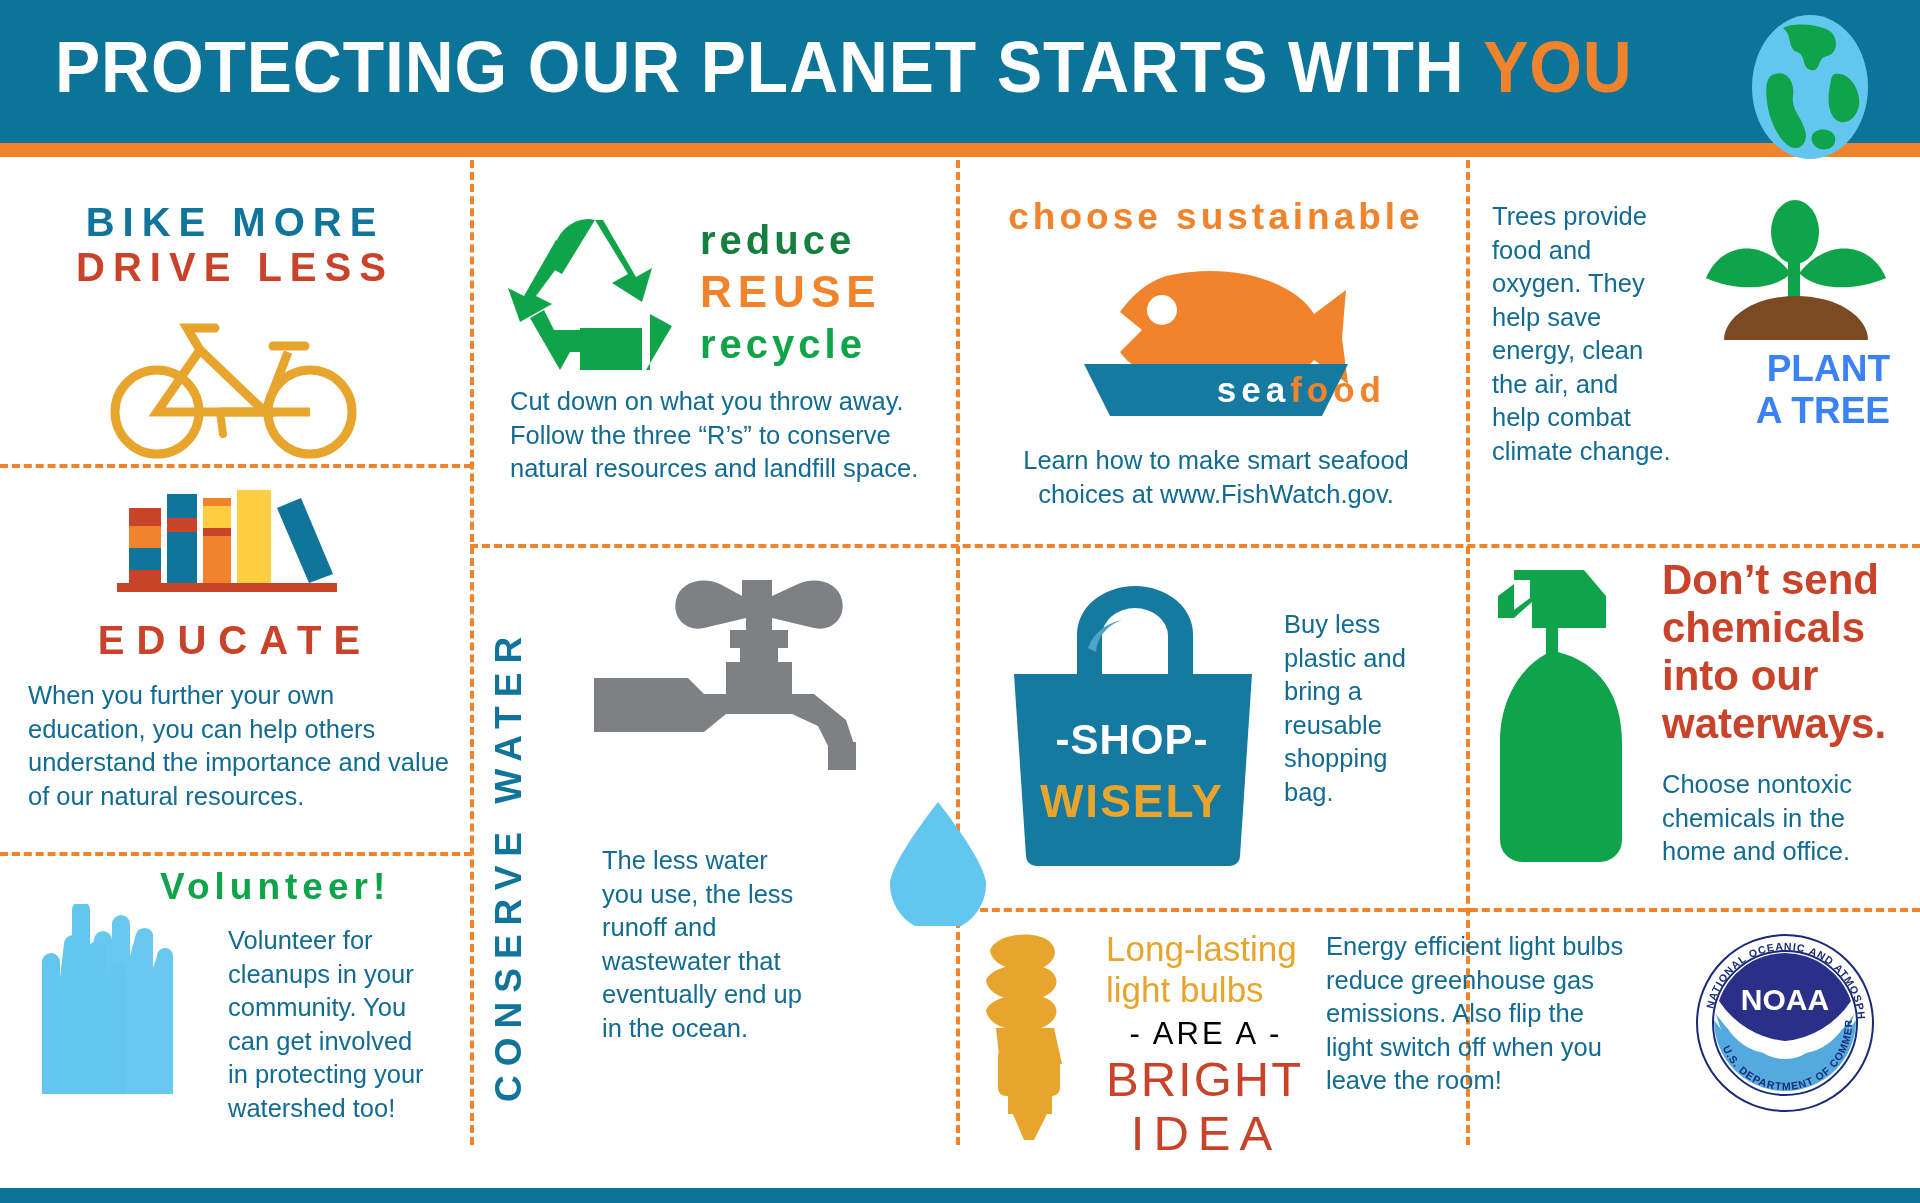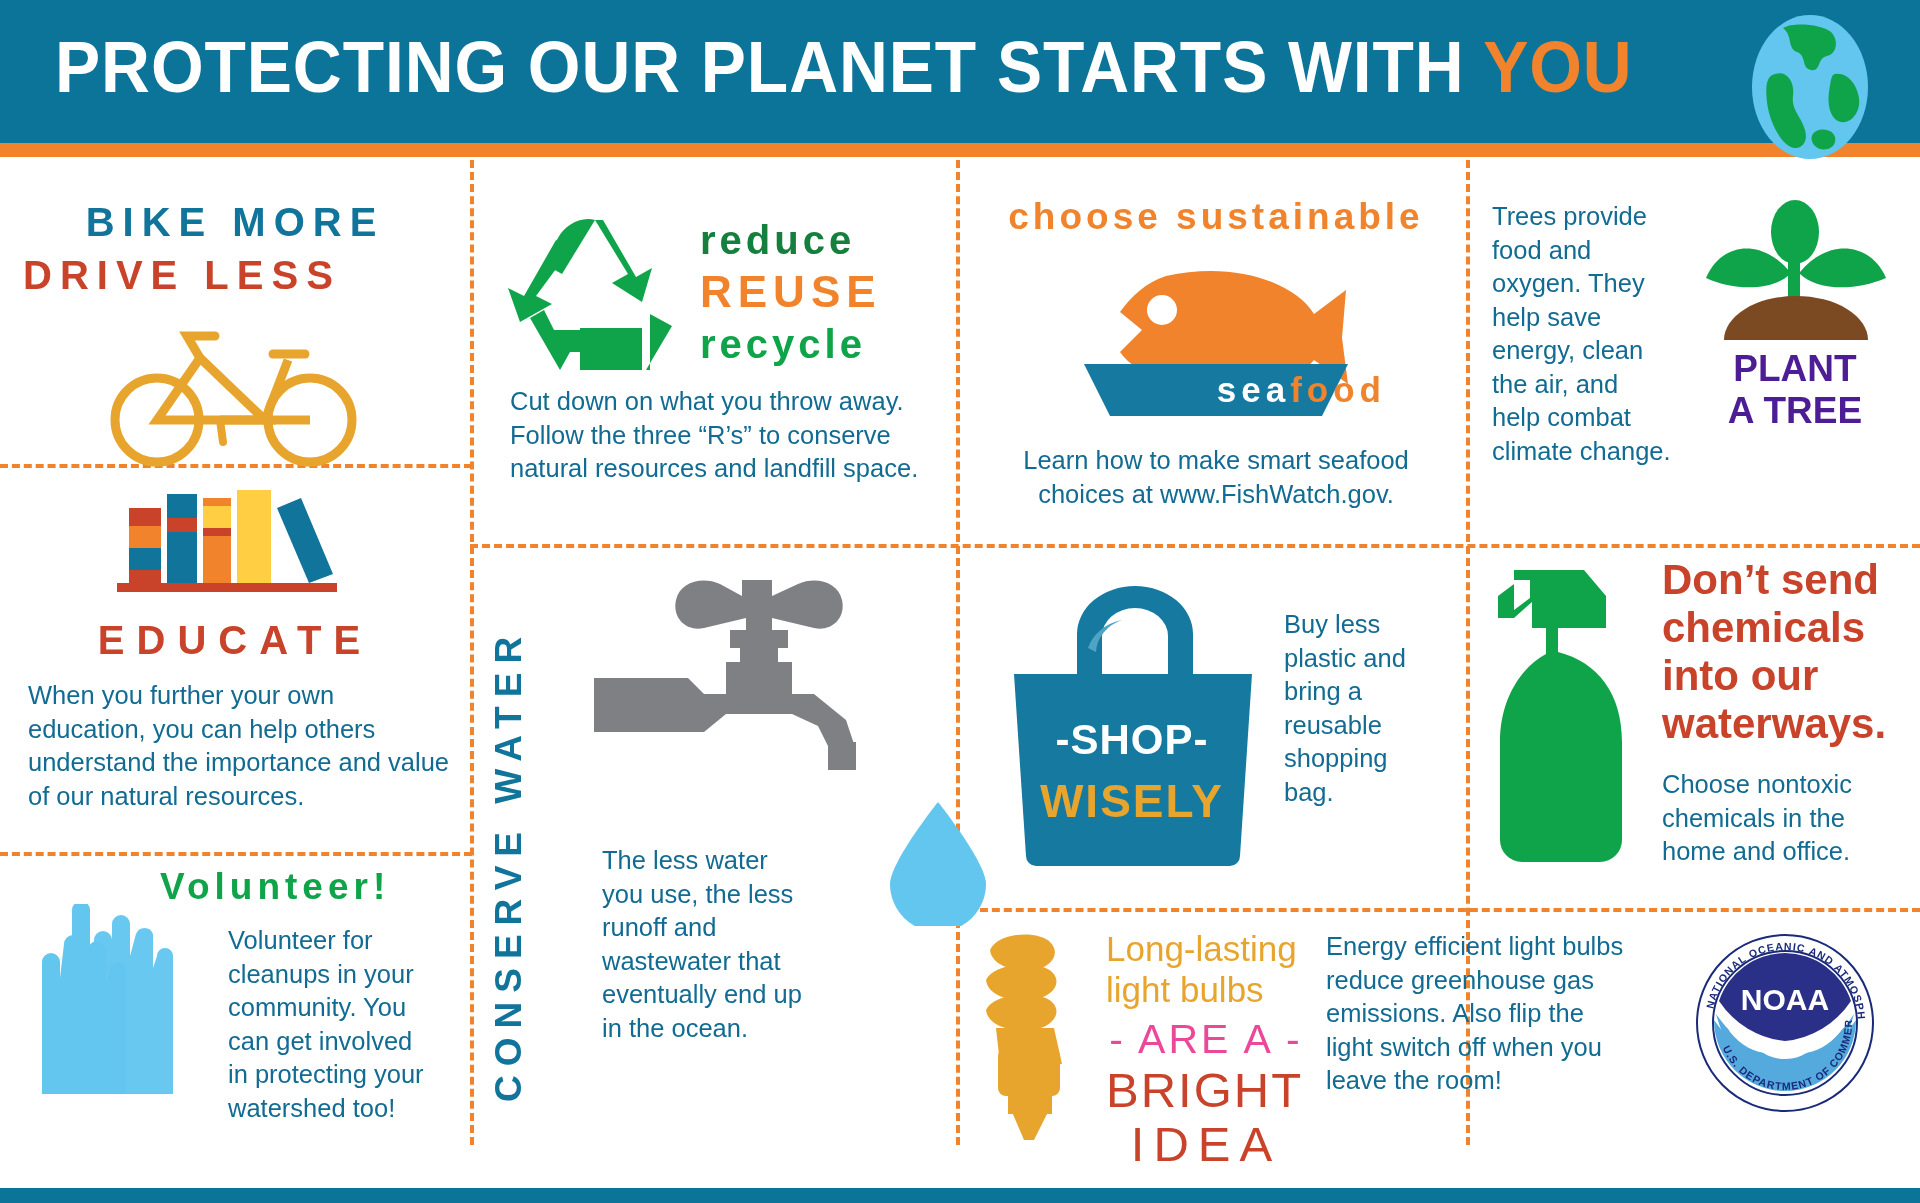--- a/index.html
+++ b/index.html
@@ -23,50 +23,50 @@
   
   .vline{position:absolute;width:0;border-left:4px dashed #F0832B;}
   .hline{position:absolute;height:0;border-top:4px dashed #F0832B;}
 
   
   .cell{position:absolute;}
   .body-text{color:#116B92;font-size:25.5px;line-height:33.5px;font-family:"Liberation Sans",sans-serif;}
 
   
   .bike-title1{font-size:40px;font-weight:bold;letter-spacing:8px;color:#11749B;text-align:center;}
-  .bike-title2{font-size:40px;font-weight:bold;letter-spacing:8px;color:#C8432A;margin-top:8px;padding-left:23px;}
+  .bike-title2{font-size:40px;font-weight:bold;letter-spacing:8px;color:#C8432A;text-align:center;margin-top:0;}
 
   
   .educate-title{font-size:40px;font-weight:bold;letter-spacing:12px;color:#C8432A;text-align:center;}
 
   
   .volunteer-title{font-size:37px;font-weight:bold;letter-spacing:5px;color:#0FA44A;}
 
   
   .rrr{font-family:"Liberation Sans",sans-serif;letter-spacing:4px;line-height:52px;}
   .rrr .l1{font-size:40px;font-weight:bold;color:#15803d;}
   .rrr .l2{font-size:44px;font-weight:bold;color:#F0832B;letter-spacing:6px;}
   .rrr .l3{font-size:40px;font-weight:bold;color:#0FA44A;}
 
   
   .sust-title{font-size:37px;font-weight:bold;letter-spacing:4px;color:#F0832B;text-align:center;white-space:nowrap;}
 
   
-  .plant-title{font-size:37px;font-weight:bold;color:#4c1d95;line-height:42px;text-align:center;}
+  .plant-title{font-size:37px;font-weight:bold;color:#3b82f6;line-height:42px;text-align:right;}
 
   
   .conserve{position:absolute;writing-mode:vertical-rl;transform:rotate(180deg);
      font-size:37px;font-weight:bold;letter-spacing:9px;color:#11749B;}
 
   
   .chem-title{font-size:42px;font-weight:bold;color:#C8432A;line-height:48px;}
 
   
   .bulb-l1{font-size:35px;color:#E8A52E;line-height:41px;font-family:"Liberation Sans Narrow","Liberation Sans",sans-serif;}
-  .bulb-l2{font-size:41px;color:#ec4899;letter-spacing:3px;font-family:"Liberation Sans Narrow","Liberation Sans",sans-serif;}
+  .bulb-l2{font-size:31px;color:#000000;letter-spacing:3px;font-family:"Liberation Sans Narrow","Liberation Sans",sans-serif;}
   .bulb-l3{font-size:49px;color:#C8432A;letter-spacing:2px;line-height:54px;
      font-family:"Liberation Sans Narrow","Liberation Sans",sans-serif;}
   .bulb-l4{font-size:49px;color:#C8432A;letter-spacing:9px;line-height:54px;
      font-family:"Liberation Sans Narrow","Liberation Sans",sans-serif;}
 </style>
 </head>
 <body>
 
 <div class="page">
 

